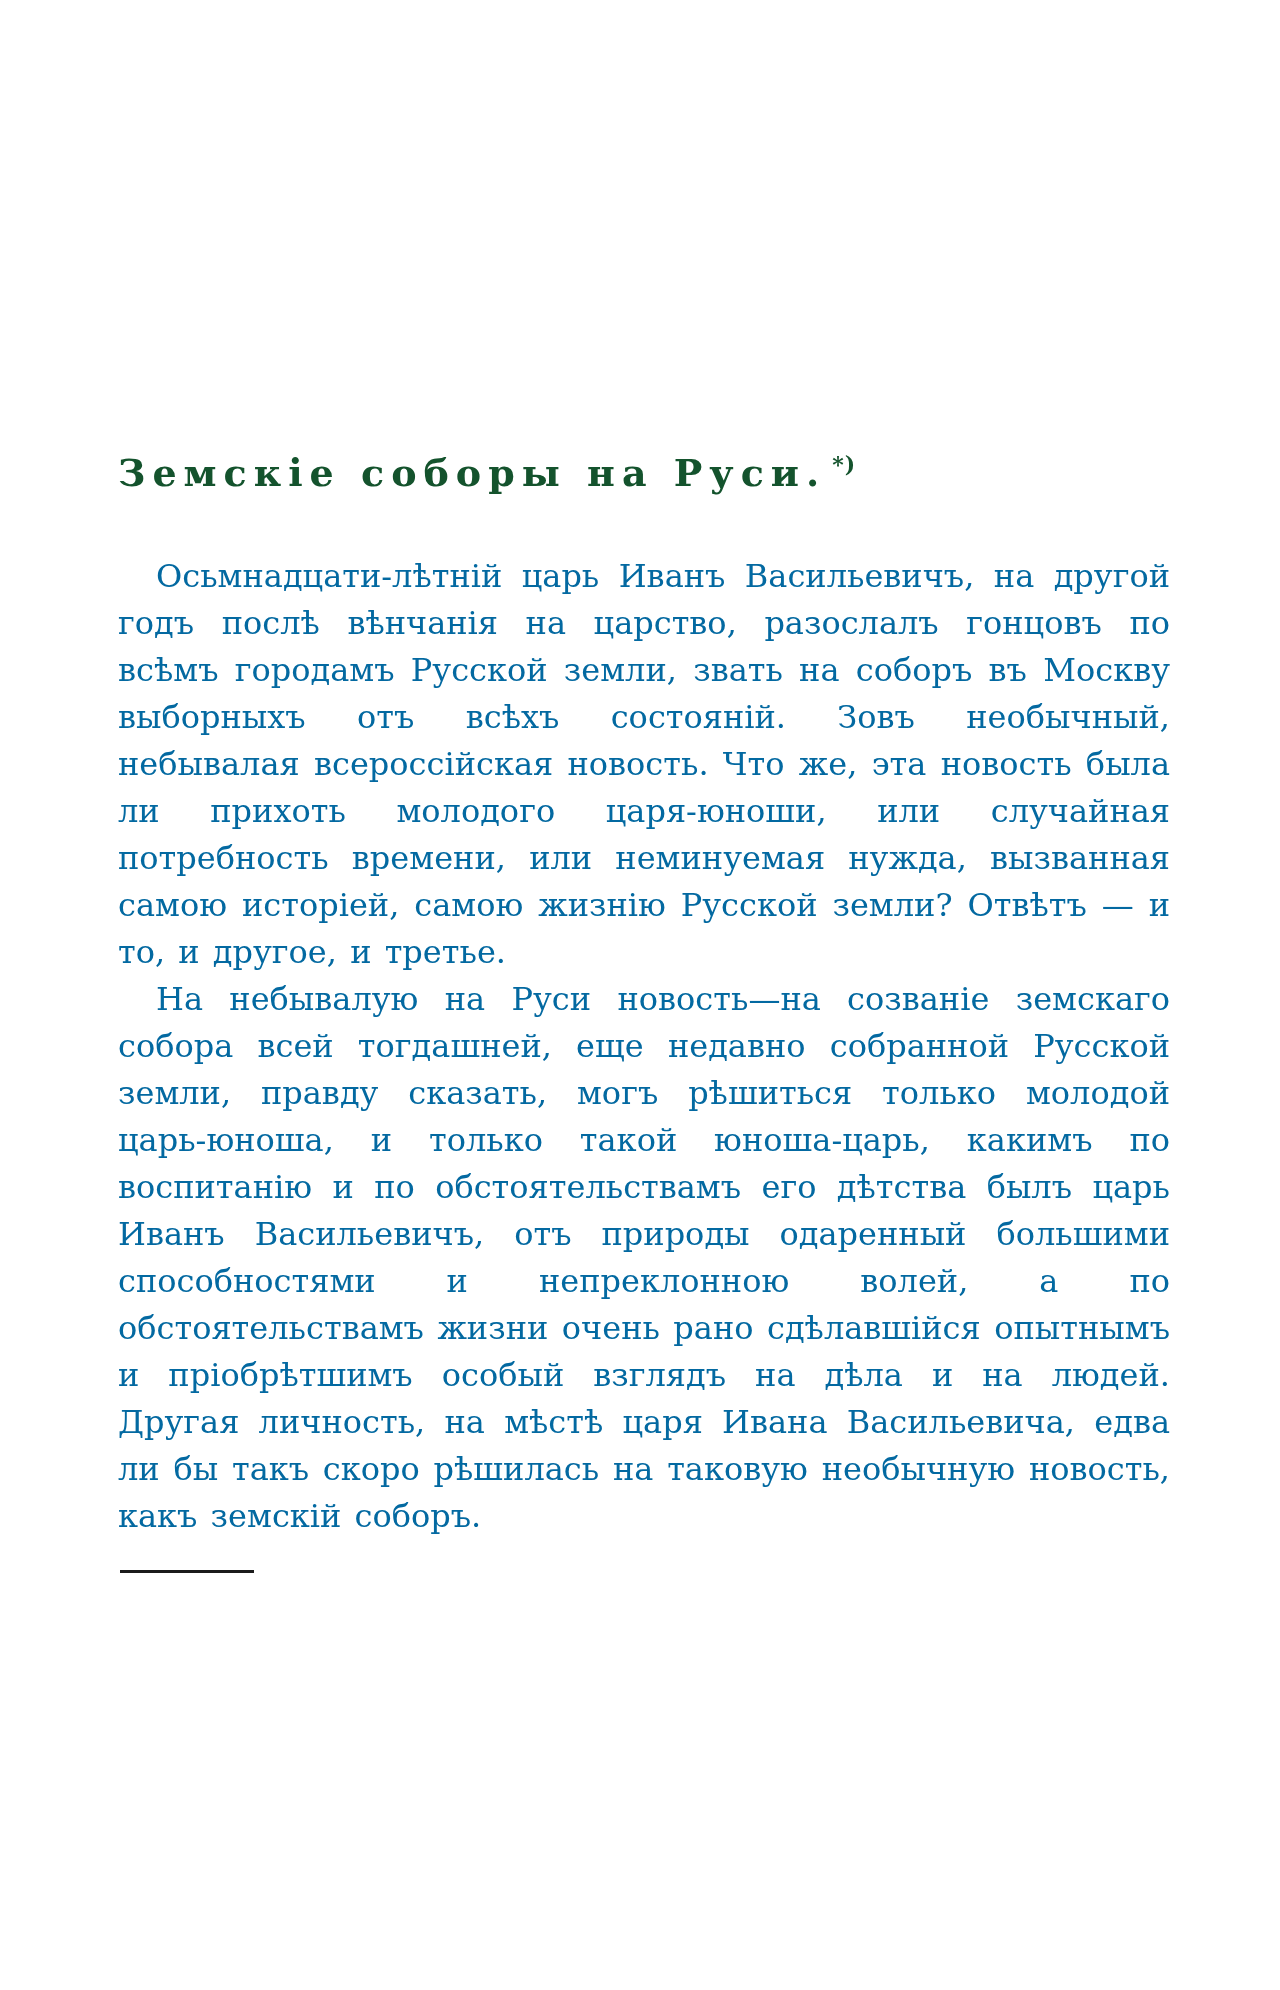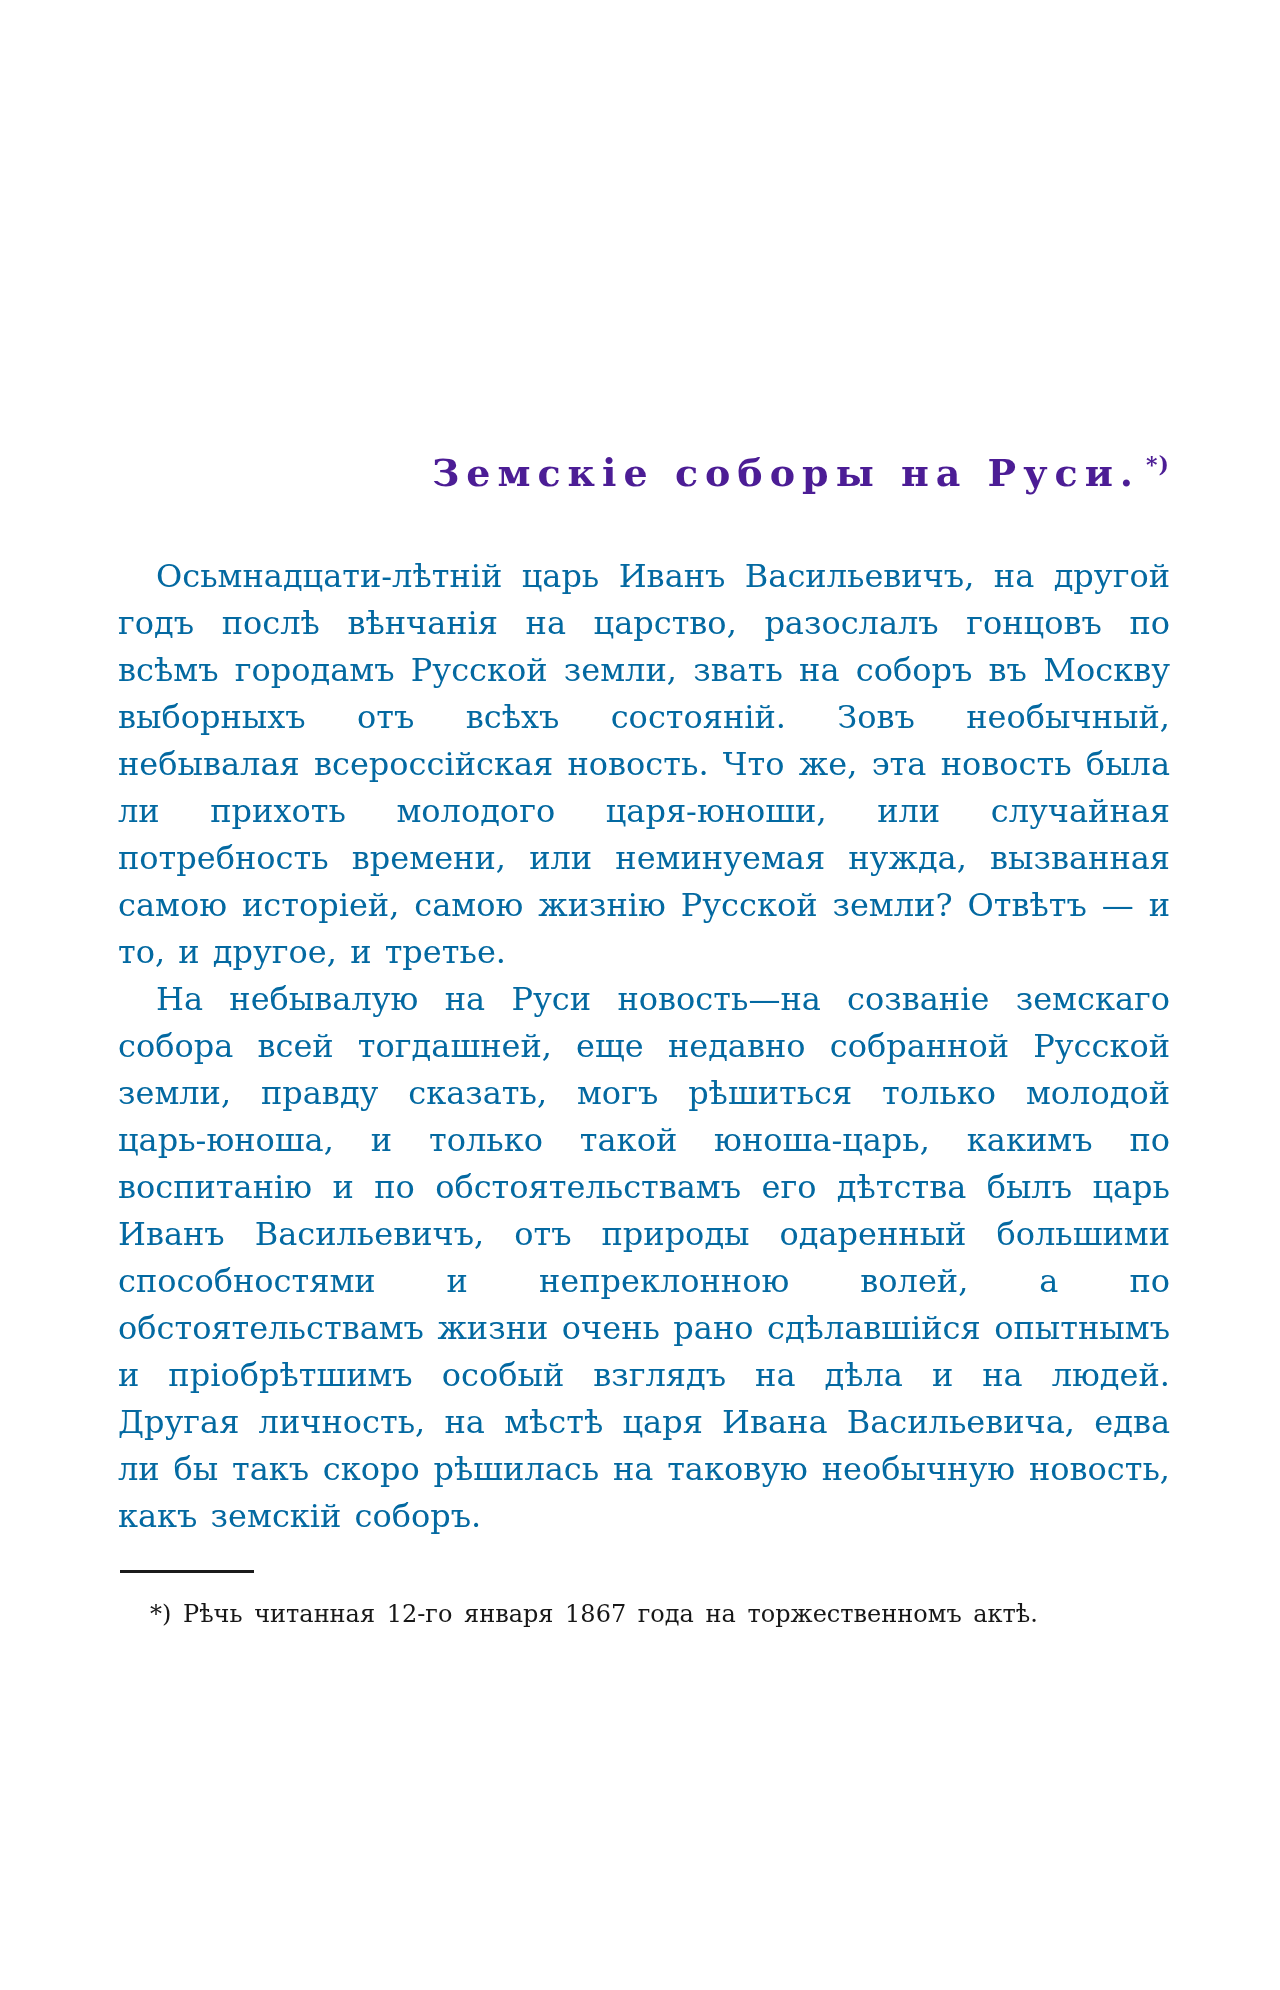--- a/index.html
+++ b/index.html
@@ -20,25 +20,25 @@
   .scan-page {
     position: absolute;
     left: 118px;
     top: 0;
     width: 1052px;
     height: 1990px;
   }
 
   .page-title {
     margin-top: 450px;
-    text-align: right;
+    text-align: left;
     font-size: 38px;
     font-weight: 700;
     letter-spacing: 7px;
-    color: #4c1d95;
+    color: #14532d;
     white-space: nowrap;
   }
 
   .page-title .title-marker {
     font-size: 22px;
     letter-spacing: 1px;
     vertical-align: super;
     margin-left: 6px;
     font-weight: 700;
   }
@@ -82,15 +82,14 @@
 
   <h1 class="page-title"><span>Земскіе соборы на Руси.</span><sup class="title-marker">*)</sup></h1>
 
   <section class="body-text">
     <p>Осьмнадцати-лѣтній царь Иванъ Васильевичъ, на другой годъ послѣ вѣнчанія на царство, разослалъ гонцовъ по всѣмъ городамъ Русской земли, звать на соборъ въ Москву выборныхъ отъ всѣхъ состояній. Зовъ необычный, небывалая всероссійская новость. Что же, эта новость была ли прихоть молодого царя-юноши, или случайная потребность времени, или неминуемая нужда, вызванная самою исторіей, самою жизнію Русской земли? Отвѣтъ — и то, и другое, и третье.</p>
     <p>На небывалую на Руси новость—на созваніе земскаго собора всей тогдашней, еще недавно собранной Русской земли, правду сказать, могъ рѣшиться только молодой царь-юноша, и только такой юноша-царь, какимъ по воспитанію и по обстоятельствамъ его дѣтства былъ царь Иванъ Васильевичъ, отъ природы одаренный большими способностями и непреклонною волей, а по обстоятельствамъ жизни очень рано сдѣлавшійся опытнымъ и пріобрѣтшимъ особый взглядъ на дѣла и на людей. Другая личность, на мѣстѣ царя Ивана Васильевича, едва ли бы такъ скоро рѣшилась на таковую необычную новость, какъ земскій соборъ.</p>
   </section>
 
   <div class="footnote-divider"></div>
 
-  <p class="footnote">*) Рѣчь читанная 12-го января 1867 года на торжественномъ актѣ.</p>
 
 </div>
 
 </body></html>

